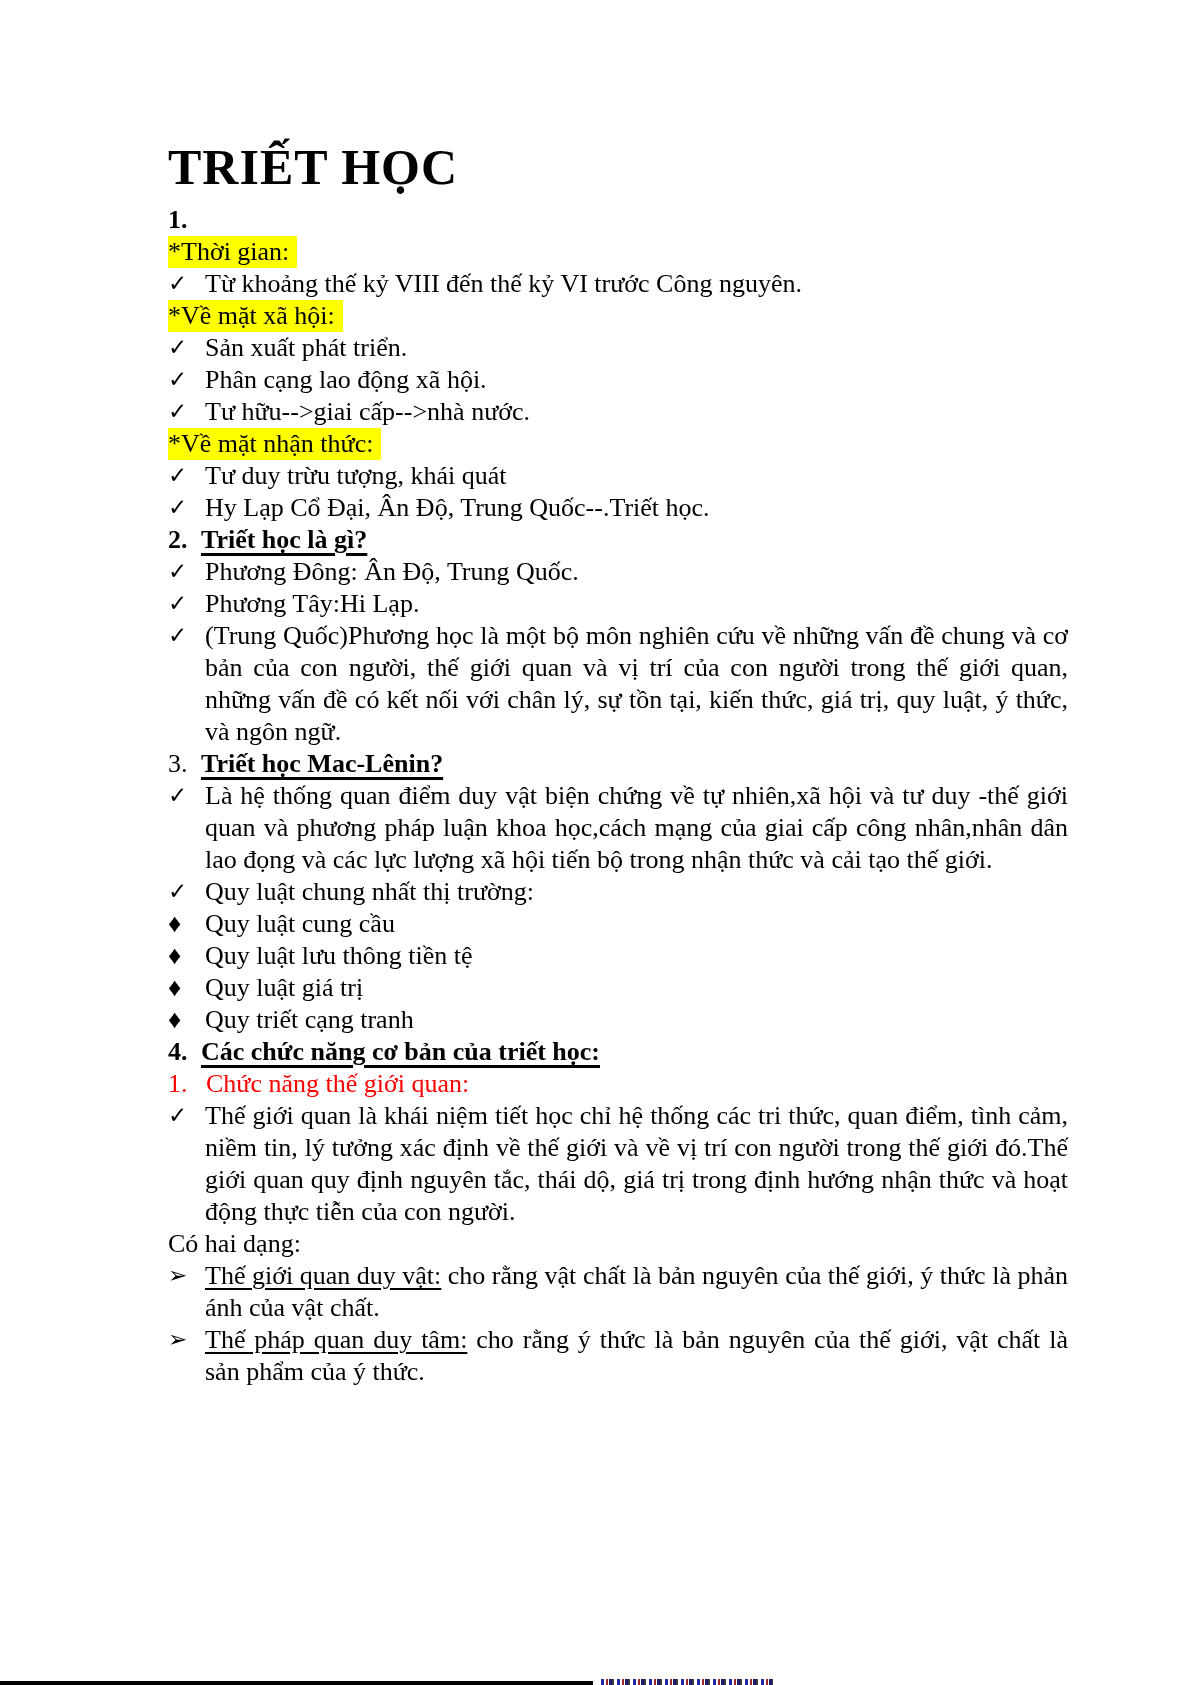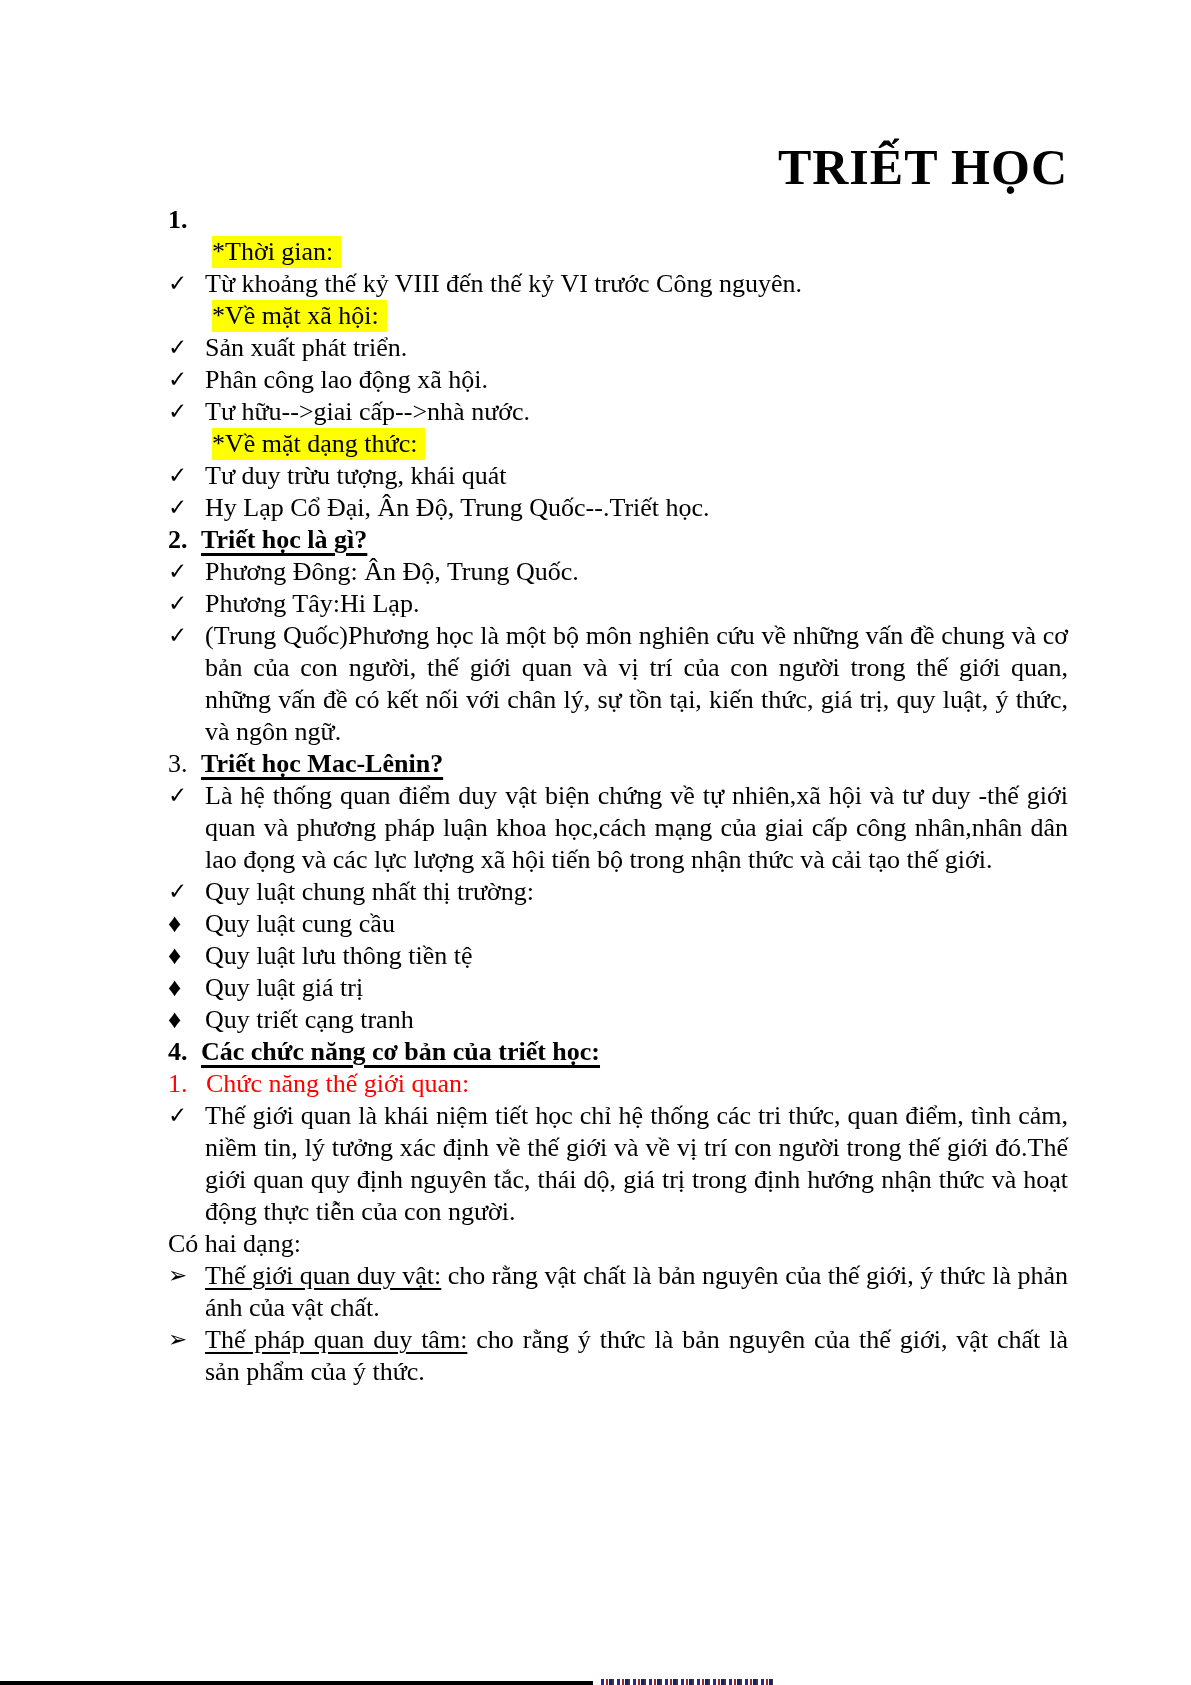--- a/index.html
+++ b/index.html
@@ -1,33 +1,33 @@
 <!DOCTYPE html>
 <html><head>
 <meta charset="utf-8">
 <style>
   html,body{margin:0;padding:0;}
   body{
     width:1191px;height:1685px;background:#ffffff;position:relative;overflow:hidden;
     font-family:"Liberation Serif", serif;color:#000;
   }
   .doc{position:absolute;left:168px;top:140px;width:900px;}
-  .title{font-size:50px;line-height:54px;font-weight:bold;text-align:right;margin:0 0 10px 0;letter-spacing:1px;}
+  .title{font-size:50px;line-height:54px;font-weight:bold;text-align:left;margin:0 0 10px 0;letter-spacing:1px;}
   .line{font-size:26px;line-height:32px;min-height:32px;}
   .row{display:flex;align-items:flex-start;}
   .num{flex:0 0 33px;}
   .bold{font-weight:bold;}
   .htext{font-weight:bold;text-decoration:underline;text-decoration-thickness:2.5px;text-underline-offset:5px;}
   .marker{flex:0 0 37px;}
   .marker.check{font-size:23px;}
   .marker.diamond{font-size:26px;}
   .marker.arrow{font-size:23px;}
   .litext{flex:1;}
   .just{text-align:justify;text-justify:inter-word;}
-  .hl{background:#ffff00;padding:1px 8px 2px 0;margin-left:44px;}
+  .hl{background:#ffff00;padding:1px 8px 2px 0;}
   .red{color:#ff0000;}
   .rnum{flex:0 0 38px;}
   .ul{text-decoration:underline;text-decoration-thickness:2px;text-underline-offset:4px;}
   .footer-rule{position:absolute;left:0;bottom:0;width:593px;height:4px;background:#000;}
   .footer-frag{position:absolute;left:601px;bottom:0;width:172px;height:6px;
     background:repeating-linear-gradient(90deg,#26269e 0 3px,#ffffff 3px 5px,#9e2626 5px 7px,#ffffff 7px 8px,#1b1b70 8px 11px,#383838 11px 13px,#ffffff 13px 16px);}
 </style>
 </head>
 <body>
 
@@ -52,30 +52,30 @@
     <span class="hl">*Về mặt xã hội:</span>
   </div>
 
   <div class="line row">
     <span class="marker check">✓</span>
     <span class="litext">Sản xuất phát triển.</span>
   </div>
 
   <div class="line row">
     <span class="marker check">✓</span>
-    <span class="litext">Phân công lao động xã hội.</span>
+    <span class="litext">Phân cạng lao động xã hội.</span>
   </div>
 
   <div class="line row">
     <span class="marker check">✓</span>
     <span class="litext">Tư hữu--&gt;giai cấp--&gt;nhà nước.</span>
   </div>
 
   <div class="line">
-    <span class="hl">*Về mặt dạng thức:</span>
+    <span class="hl">*Về mặt nhận thức:</span>
   </div>
 
   <div class="line row">
     <span class="marker check">✓</span>
     <span class="litext">Tư duy trừu tượng, khái quát</span>
   </div>
 
 
   <div class="line row">
     <span class="marker check">✓</span>

